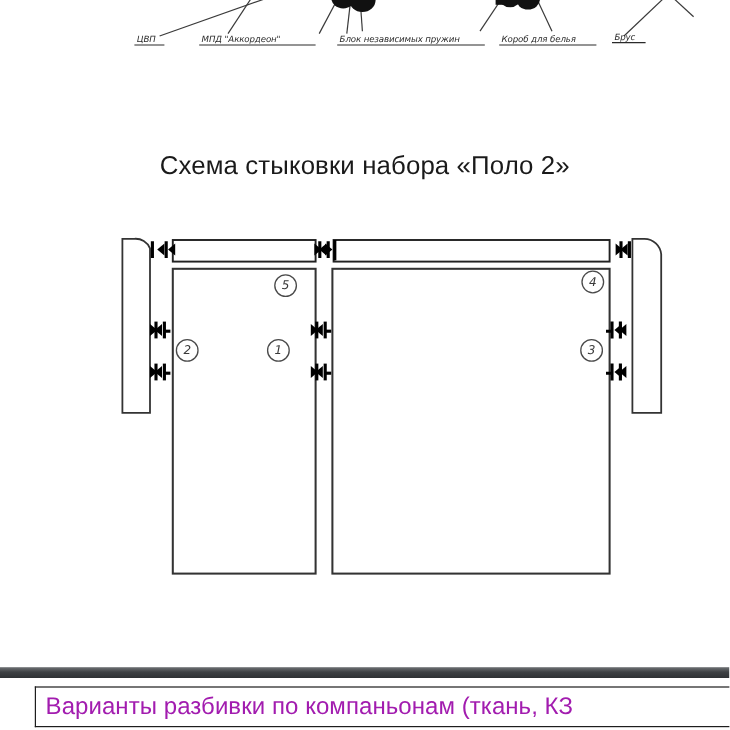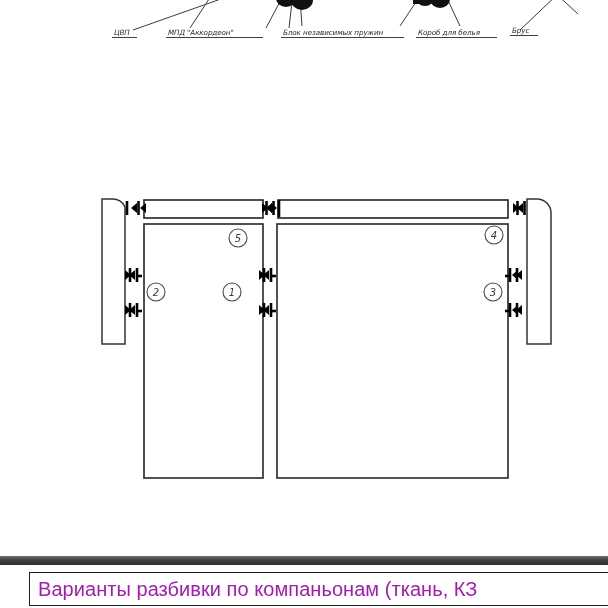--- a/index.html
+++ b/index.html
@@ -156,20 +156,21 @@
         <text class="tf-label" x="418" y="35">Короб для белья</text>
         <line x1="416" y1="37.5" x2="497" y2="37.5" stroke="#2a2a2a" stroke-width="0.9"></line>
       </g>
       <g>
         <text class="tf-label" x="512" y="33">Брус</text>
         <line x1="510" y1="35.5" x2="538" y2="35.5" stroke="#2a2a2a" stroke-width="0.9"></line>
       </g>
     </svg>
   </div>
 
+  <div id="slide-title">Схема стыковки набора «Поло 2»</div>
 
   <div id="diagram">
     <svg width="608" height="330" viewBox="0 0 608 330" xmlns="http://www.w3.org/2000/svg">
 
       <g>
         <path class="dl" d="M102,28 L102,164 L125,164 L125,27 A13,13 0 0 0 112,19 L102,19 Z"></path>
       </g>
 
       <g>
         <path class="dl" d="M527,30 L527,164 L551,164 L551,32 A14,14 0 0 0 537,19 L527,19 Z"></path>

